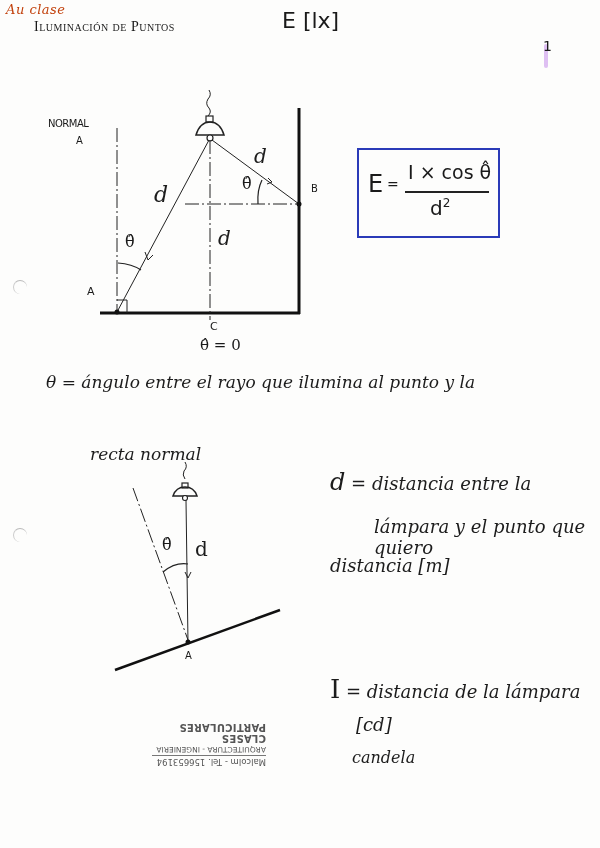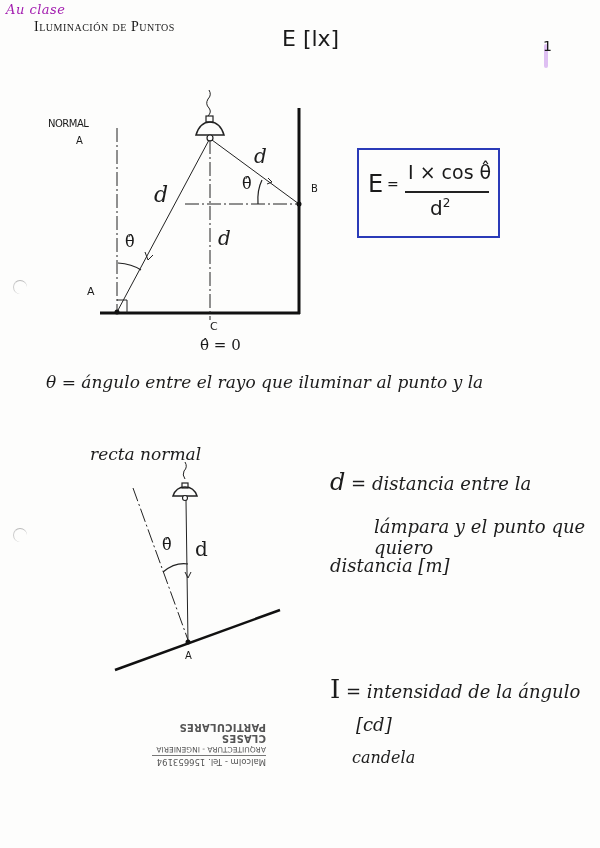--- a/index.html
+++ b/index.html
@@ -4,29 +4,29 @@
   <style>
     html, body { margin: 0; padding: 0; }
     body {
       width: 600px; height: 848px; position: relative; overflow: hidden;
       background: #fdfdfc;
       font-family: "DejaVu Serif", serif;
       color: #1a1a1a;
     }
     .abs { position: absolute; }
     .pencil-note {
-      left: 6px; top: 2px; font-size: 13px; color: #a21caf; font-style: italic;
+      left: 6px; top: 2px; font-size: 13px; color: #c2410c; font-style: italic;
       font-family: "DejaVu Serif", serif; letter-spacing: 0.5px;
     }
     .title {
       left: 34px; top: 19px; font-size: 14px; letter-spacing: 0.5px;
       font-family: Liberation Serif, serif; font-variant: small-caps;
     }
     .title-unit {
-      left: 282px; top: 26px; font-size: 22px; font-family: "DejaVu Sans", sans-serif;
+      left: 282px; top: 8px; font-size: 22px; font-family: "DejaVu Sans", sans-serif;
     }
     .page-number {
       left: 543px; top: 38px; font-size: 14px; font-family: "DejaVu Sans", sans-serif;
     }
     .highlight-mark {
       left: 544px; top: 44px; width: 4px; height: 24px; background: #d8b4f0; border-radius: 2px; opacity: 0.85;
     }
     .formula-box {
       left: 357px; top: 148px; width: 143px; height: 90px;
       border: 2px solid #2a3bb8; box-sizing: border-box;
@@ -118,21 +118,21 @@
 <div class="abs" style="left:242px;top:174px;font-size:16px">θ̂</div>
 <div class="abs" style="left:200px;top:336px;font-size:15px">θ̂ = 0</div>
 
 <div class="abs formula-box"></div>
 <div class="abs formula-lhs">E</div>
 <div class="abs formula-eq">=</div>
 <div class="abs formula-num">I × cos θ̂</div>
 <div class="abs formula-bar"></div>
 <div class="abs formula-den"><span>d</span><sup>2</sup></div>
 
-<div class="abs hand theta-def-1">θ = ángulo entre el rayo que iluminar al punto y la</div>
+<div class="abs hand theta-def-1">θ = ángulo entre el rayo que ilumina al punto y la</div>
 <div class="abs hand theta-def-2">recta normal</div>
 
 <svg class="abs" style="left:100px;top:460px" width="200" height="220">
   <path d="M85 2 q3 5 -1 9 q-2 4 1 8" stroke="#222" fill="none" stroke-width="1"></path>
   <rect x="82" y="23" width="6" height="5" fill="none" stroke="#222" stroke-width="1.2"></rect>
   <path d="M73 36 Q76 27 85 27 Q94 27 97 36 Z" fill="none" stroke="#222" stroke-width="1.5"></path>
   <circle cx="85" cy="38" r="2.5" fill="#fff" stroke="#222" stroke-width="1.1"></circle>
   <line x1="86" y1="40" x2="88" y2="183" stroke="#222" stroke-width="1"></line>
   <polyline points="85,112 88,118 91,112" fill="none" stroke="#222" stroke-width="1"></polyline>
   <line x1="33" y1="28" x2="88" y2="180" stroke="#222" stroke-width="1" stroke-dasharray="14 3 2 3"></line>
@@ -141,21 +141,21 @@
   <circle cx="88" cy="182" r="2.5" fill="#111"></circle>
 </svg>
 <div class="abs" style="left:162px;top:535px;font-size:16px">θ̂</div>
 <div class="abs hand" style="left:195px;top:537px;font-size:20px;font-style:normal">d</div>
 <div class="abs" style="left:185px;top:650px;font-size:10px;font-family:'DejaVu Sans',sans-serif">A</div>
 
 <div class="abs hand d-def-1"><span class="d-letter">d</span><span> = distancia entre la</span></div>
 <div class="abs hand d-def-2">lámpara y el punto que quiero</div>
 <div class="abs hand d-def-3">distancia [m]</div>
 
-<div class="abs hand i-def-1"><span class="i-letter">I</span><span> = intensidad de la ángulo</span></div>
+<div class="abs hand i-def-1"><span class="i-letter">I</span><span> = distancia de la lámpara</span></div>
 <div class="abs hand i-def-2">[cd]</div>
 <div class="abs hand i-def-3">candela</div>
 
 <div class="abs stamp">
   <div class="s3">Malcolm - Tel. 156653194</div>
   <div class="s2">ARQUITECTURA - INGENIERIA</div>
   <div class="s1">CLASES PARTICULARES</div>
 </div>
 
 </body></html>

